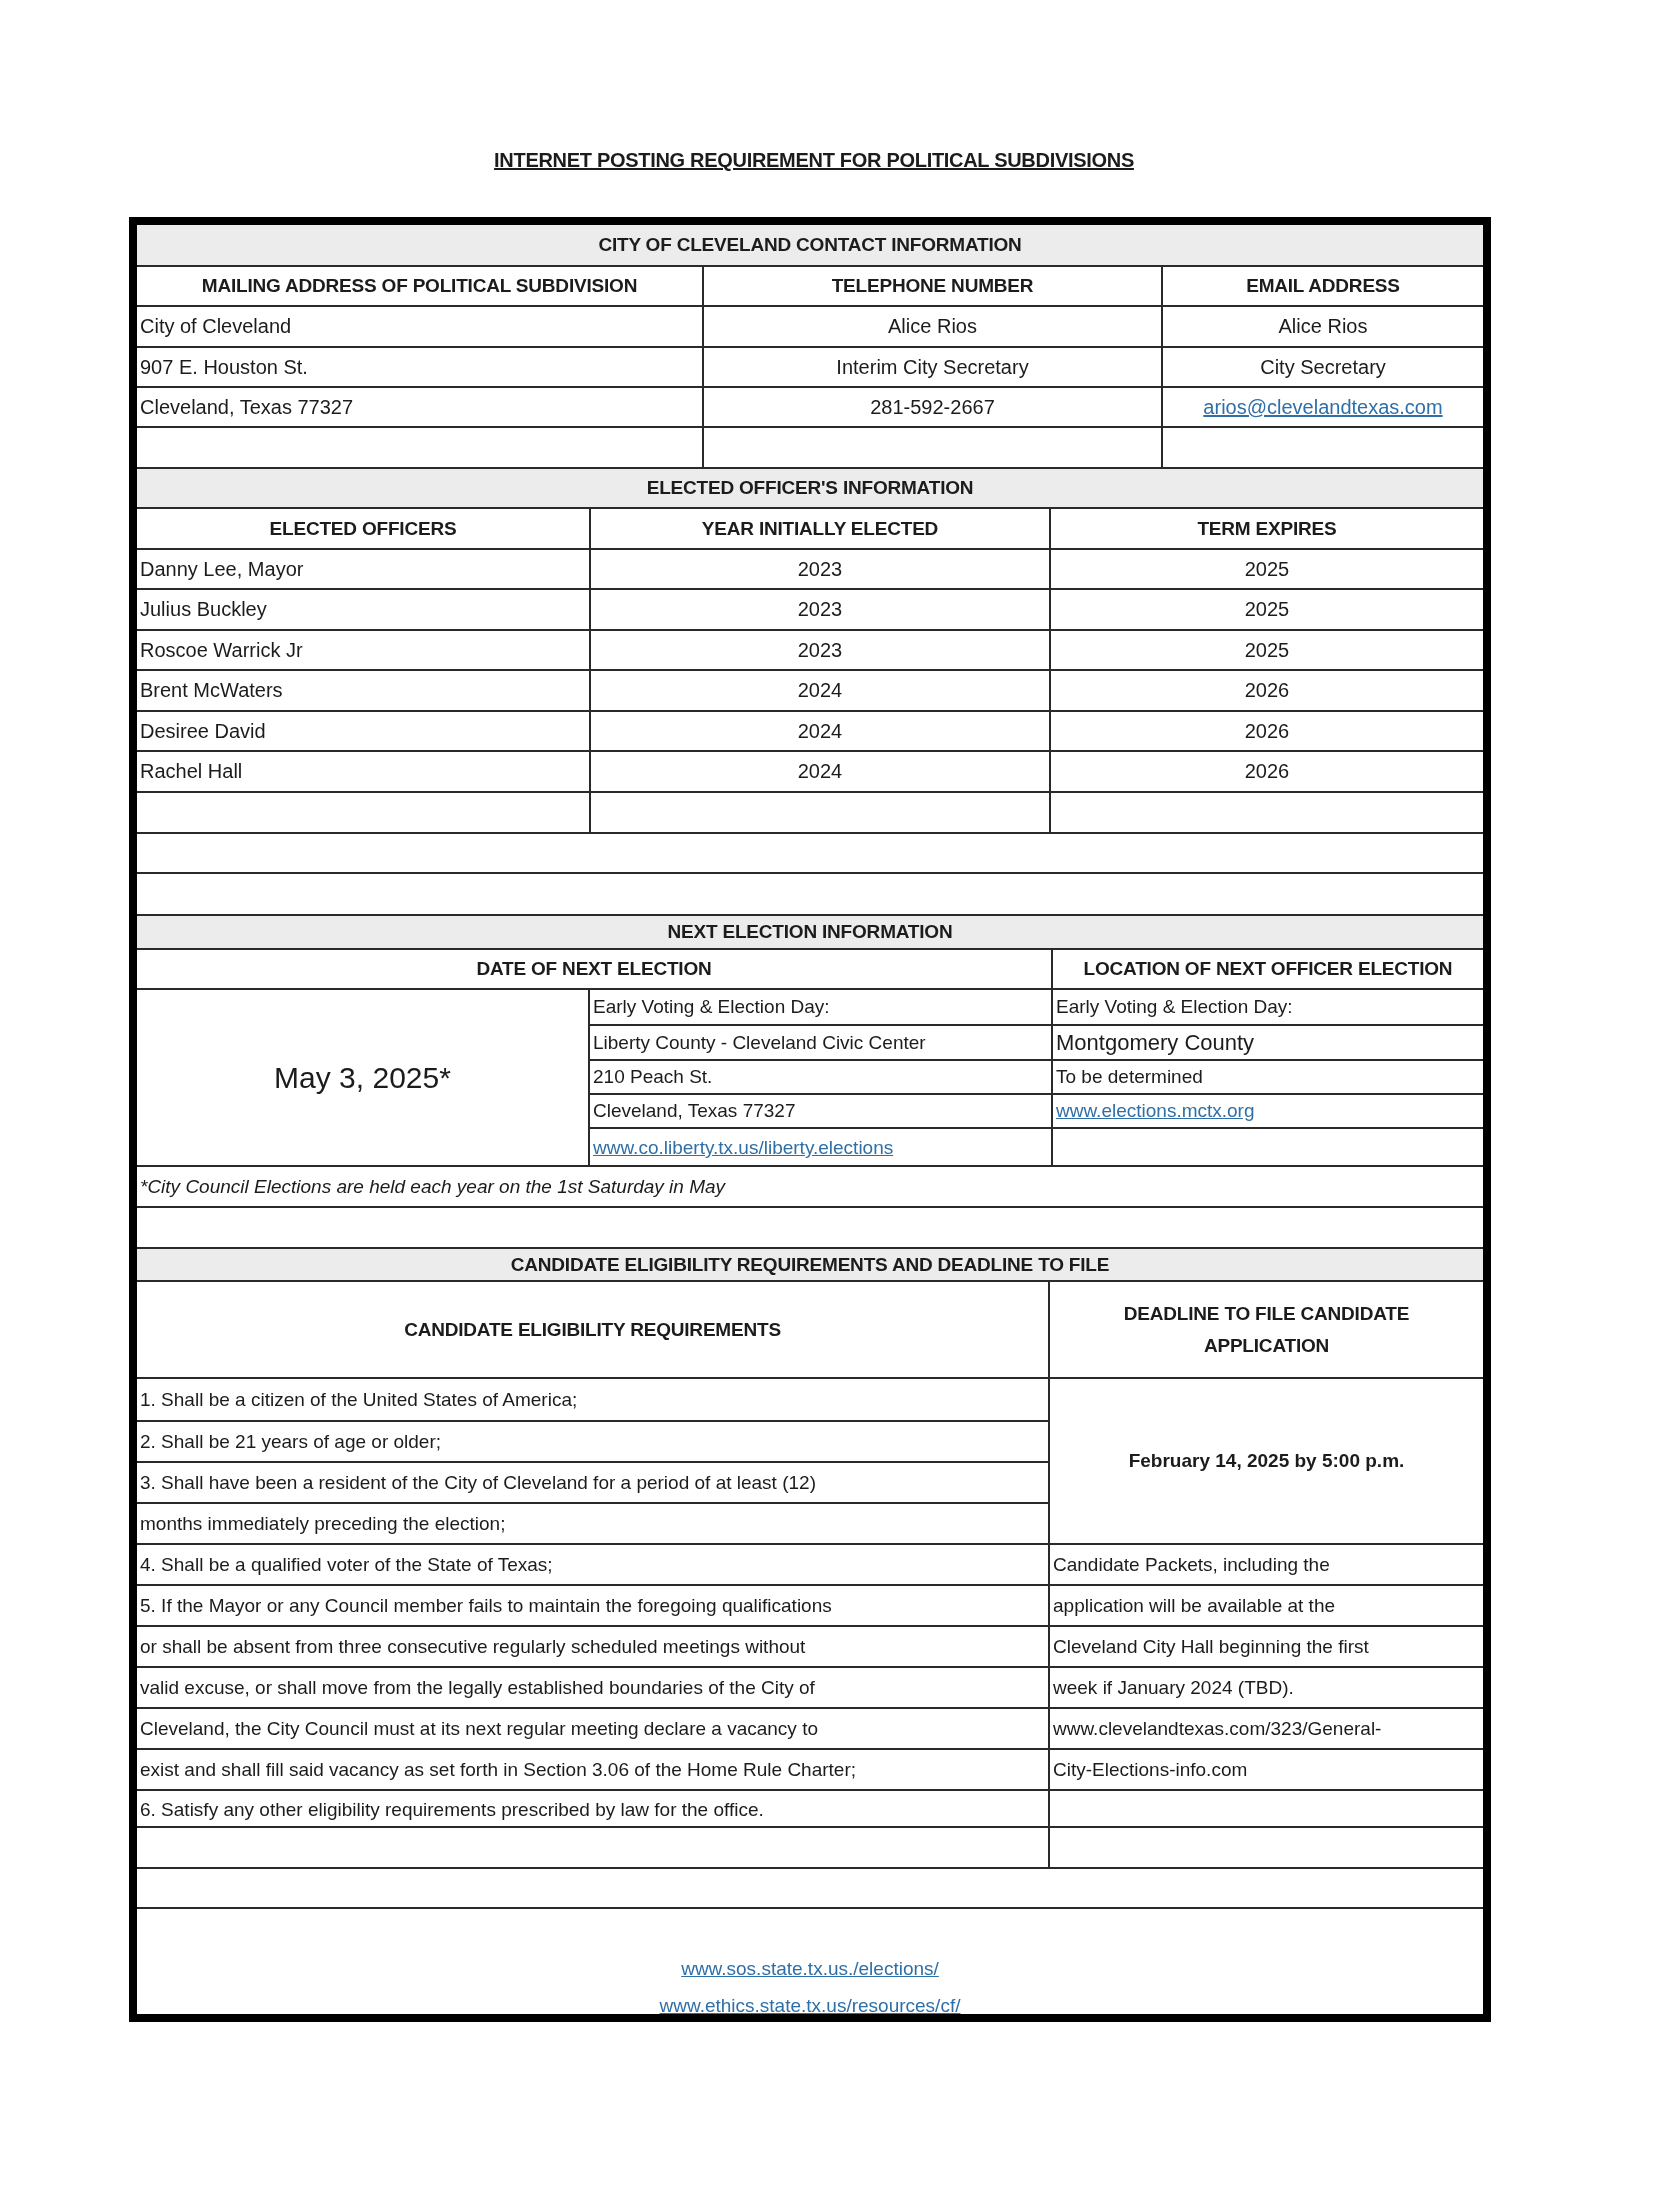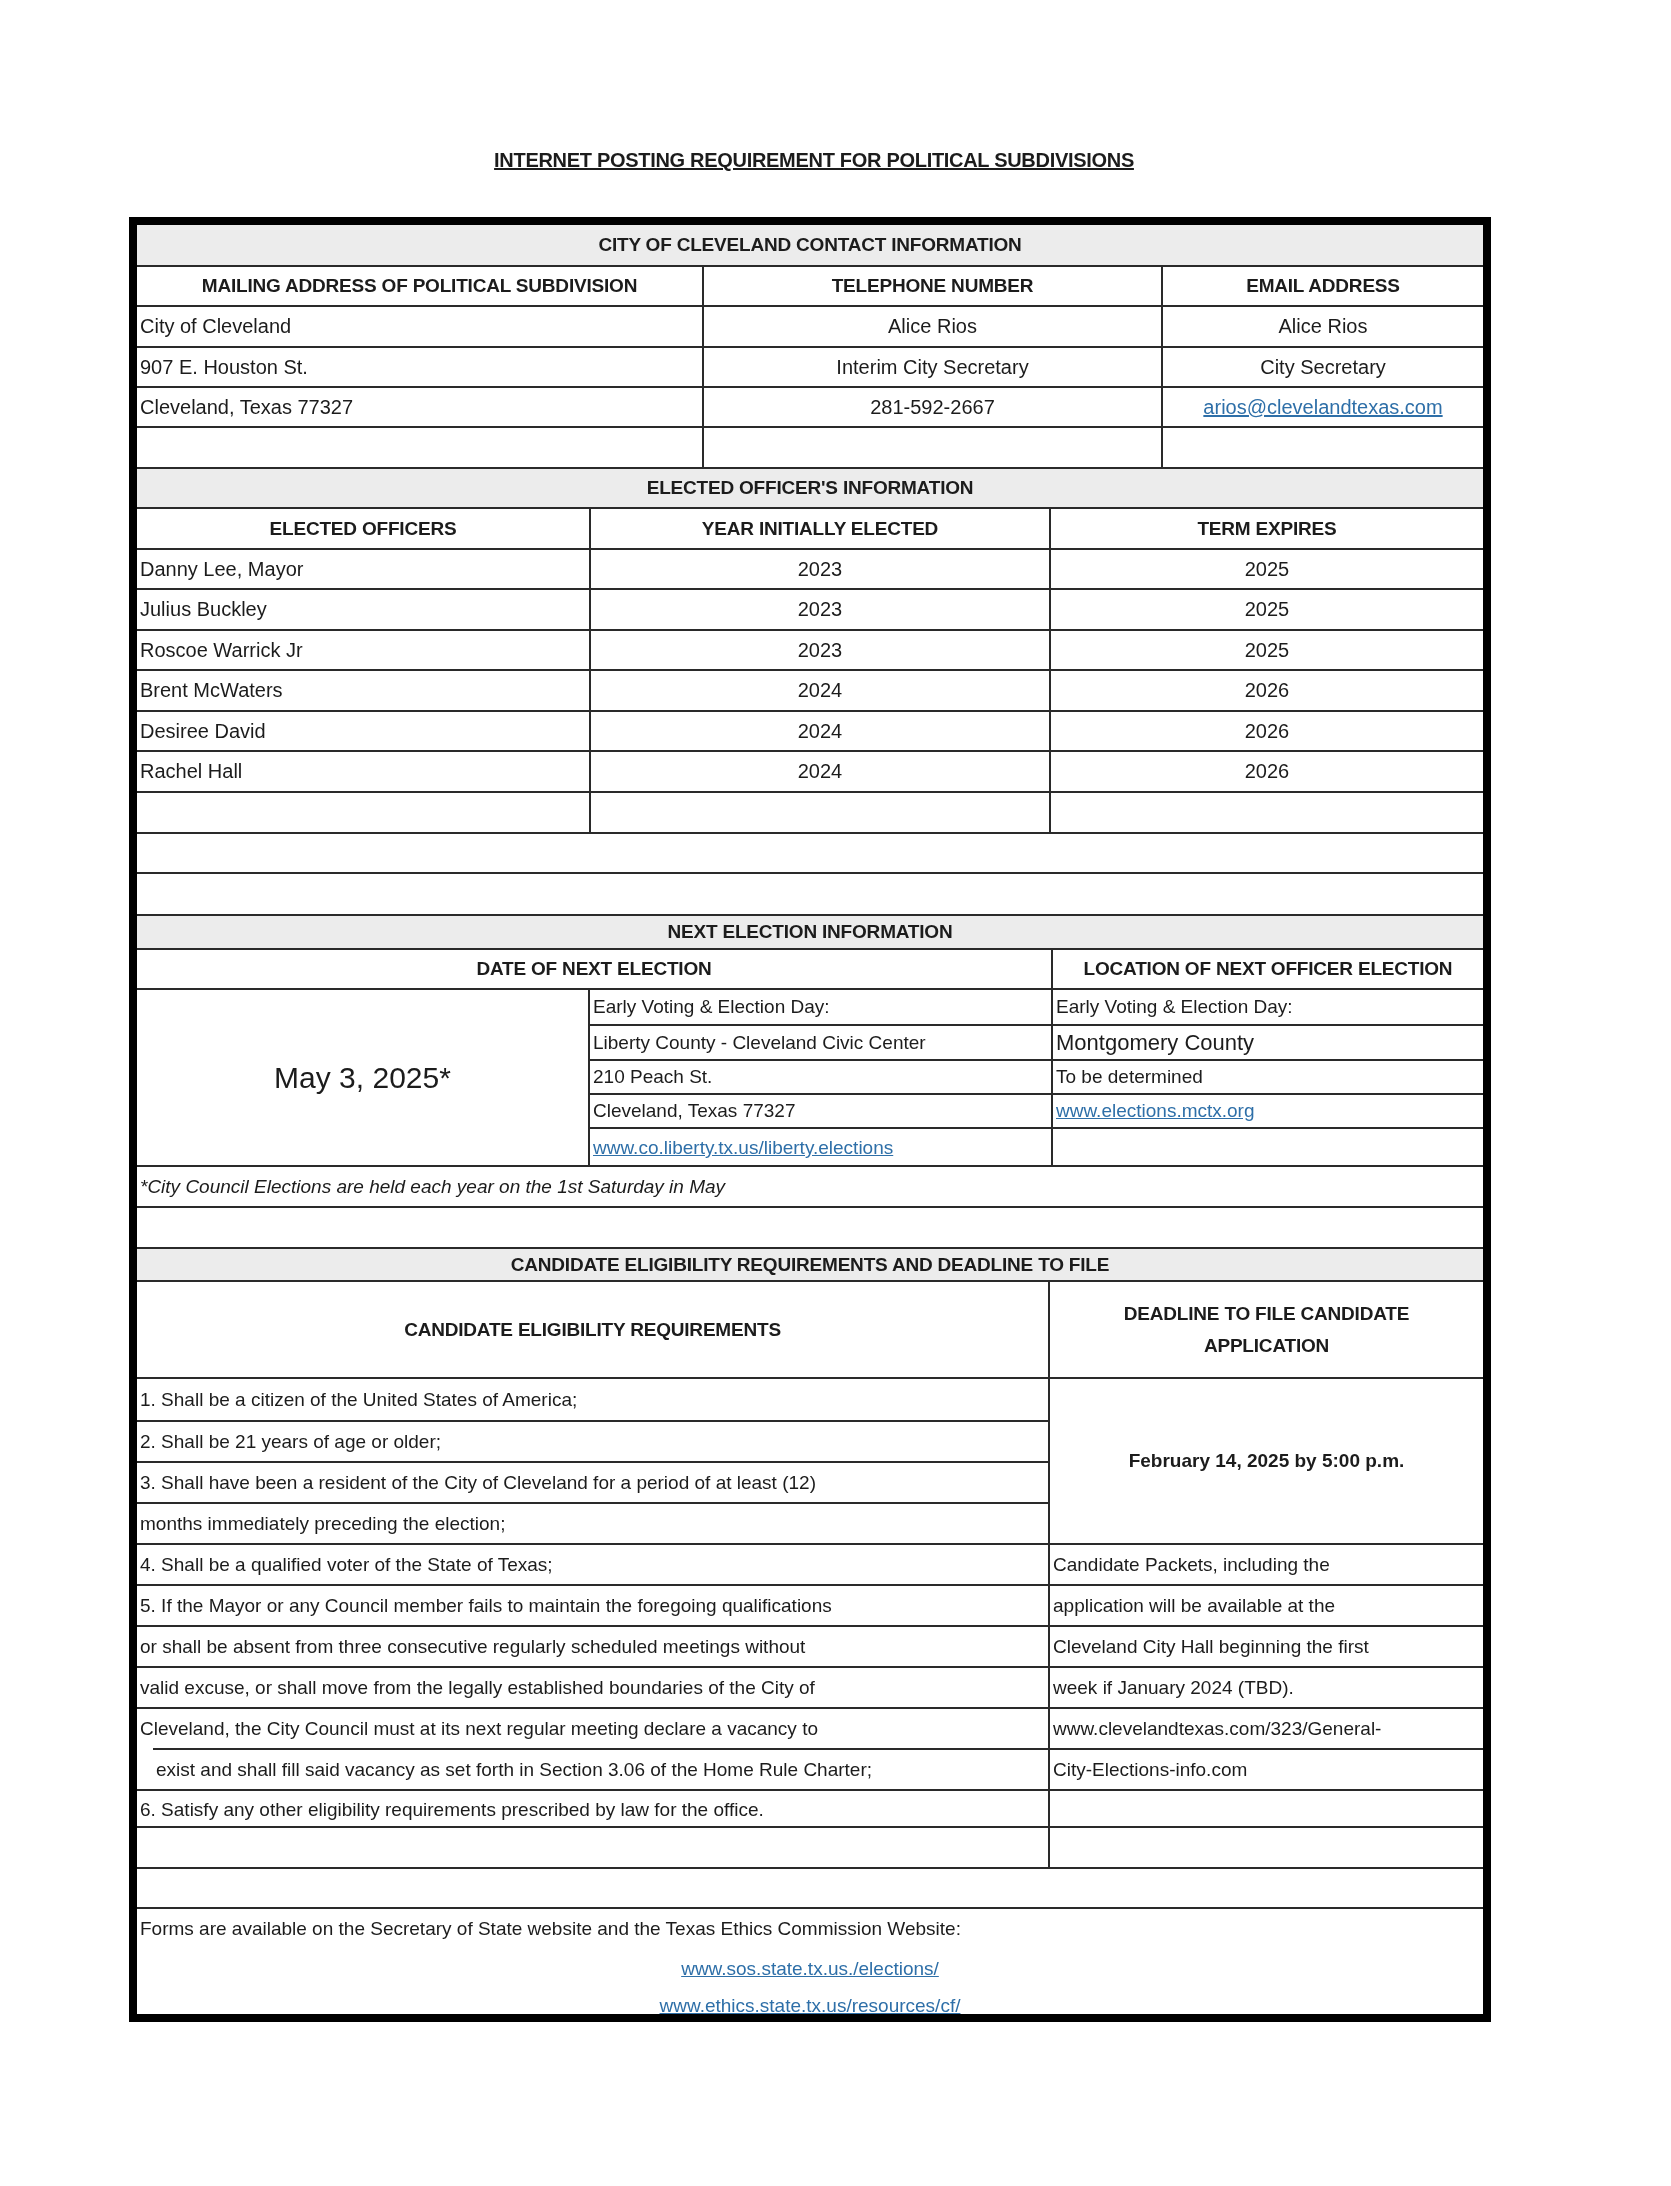--- a/index.html
+++ b/index.html
@@ -158,42 +158,41 @@
     <div class="abs" style="left:0;width:911px;top:0;bottom:0;">
       <div class="abs" style="left:0;right:0;top:0;height:41px;display:flex;align-items:center;padding-left:3px;font-size:19px;">1. Shall be a citizen of the United States of America;</div>
       <div class="abs" style="left:0;right:0;top:41px;height:41px;border-top:2px solid #2a2a2a;display:flex;align-items:center;padding-left:3px;font-size:19px;">2. Shall be 21 years of age or older;</div>
       <div class="abs" style="left:0;right:0;top:82px;height:41px;border-top:2px solid #2a2a2a;display:flex;align-items:center;padding-left:3px;font-size:19px;">3. Shall have been a resident of the City of Cleveland for a period of at least (12)</div>
       <div class="abs" style="left:0;right:0;top:123px;height:41px;border-top:2px solid #2a2a2a;display:flex;align-items:center;padding-left:3px;font-size:19px;">months immediately preceding the election;</div>
       <div class="abs" style="left:0;right:0;top:164px;height:41px;border-top:2px solid #2a2a2a;display:flex;align-items:center;padding-left:3px;font-size:19px;">4. Shall be a qualified voter of the State of Texas;</div>
       <div class="abs" style="left:0;right:0;top:205px;height:41px;border-top:2px solid #2a2a2a;display:flex;align-items:center;padding-left:3px;font-size:19px;">5. If the Mayor or any Council member fails to maintain the foregoing qualifications</div>
       <div class="abs" style="left:0;right:0;top:287px;height:41px;border-top:2px solid #2a2a2a;display:flex;align-items:center;padding-left:3px;font-size:19px;">valid excuse, or shall move from the legally established boundaries of the City of</div>
       <div class="abs" style="left:0;right:0;top:246px;height:41px;border-top:2px solid #2a2a2a;display:flex;align-items:center;padding-left:3px;font-size:19px;">or shall be absent from three consecutive regularly scheduled meetings without</div>
       <div class="abs" style="left:0;right:0;top:328px;height:41px;border-top:2px solid #2a2a2a;display:flex;align-items:center;padding-left:3px;font-size:19px;">Cleveland, the City Council must at its next regular meeting declare a vacancy to</div>
-      <div class="abs" style="left:0;right:0;top:369px;height:41px;border-top:2px solid #2a2a2a;display:flex;align-items:center;padding-left:3px;font-size:19px;margin-left:16px;">exist and shall fill said vacancy as set forth in Section 3.06 of the Home Rule Charter;</div>
+      <div class="abs" style="left:0;right:0;top:369px;height:41px;border-top:2px solid #2a2a2a;display:flex;align-items:center;padding-left:3px;font-size:19px;">exist and shall fill said vacancy as set forth in Section 3.06 of the Home Rule Charter;</div>
       <div class="abs" style="left:0;right:0;top:410px;height:39px;border-top:2px solid #2a2a2a;display:flex;align-items:center;padding-left:3px;font-size:19px;">6. Satisfy any other eligibility requirements prescribed by law for the office.</div>
     </div>
     <div class="abs" style="left:911px;right:0;top:0;bottom:0;border-left:2px solid #2a2a2a;">
       <div class="abs" style="left:0;right:0;top:0;height:164px;display:flex;align-items:center;justify-content:center;font-size:19px;font-weight:bold;">February 14, 2025 by 5:00 p.m.</div>
       <div class="abs" style="left:0;right:0;top:164px;height:41px;border-top:2px solid #2a2a2a;display:flex;align-items:center;padding-left:3px;font-size:19px;">Candidate Packets, including the</div>
       <div class="abs" style="left:0;right:0;top:205px;height:41px;border-top:2px solid #2a2a2a;display:flex;align-items:center;padding-left:3px;font-size:19px;">application will be available at the</div>
       <div class="abs" style="left:0;right:0;top:246px;height:41px;border-top:2px solid #2a2a2a;display:flex;align-items:center;padding-left:3px;font-size:19px;">Cleveland City Hall beginning the first</div>
       <div class="abs" style="left:0;right:0;top:287px;height:41px;border-top:2px solid #2a2a2a;display:flex;align-items:center;padding-left:3px;font-size:19px;">week if January 2024 (TBD).</div>
       <div class="abs" style="left:0;right:0;top:328px;height:41px;border-top:2px solid #2a2a2a;display:flex;align-items:center;padding-left:3px;font-size:19px;">www.clevelandtexas.com/323/General-</div>
       <div class="abs" style="left:0;right:0;top:369px;height:41px;border-top:2px solid #2a2a2a;display:flex;align-items:center;padding-left:3px;font-size:19px;">City-Elections-info.com</div>
       <div class="abs" style="left:0;right:0;top:410px;height:39px;border-top:2px solid #2a2a2a;"></div>
     </div>
   </div>
   <div class="row" style="top:1601px;height:41px;">
     <div class="cell" style="left:0;width:911px;"></div>
     <div class="cell bl" style="left:911px;right:0;"></div>
   </div>
   <div class="row" style="top:1642px;height:40px;"></div>
 
   <div class="row" style="top:1682px;height:119px;">
-    <div class="abs" style="left:3px;right:0;top:4px;height:32px;display:flex;align-items:center;font-size:19px;">Forms are available on the Secretary of State website and the Texas Ethics Commission Website:</div>
     <div class="abs" style="left:0;right:0;top:44px;height:32px;display:flex;align-items:center;justify-content:center;font-size:19px;">
       <span class="link">www.sos.state.tx.us./elections/</span>
     </div>
     <div class="abs" style="left:0;right:0;top:80px;height:34px;display:flex;align-items:center;justify-content:center;font-size:19px;">
       <span class="link">www.ethics.state.tx.us/resources/cf/</span>
     </div>
   </div>
 
 </div>
 

